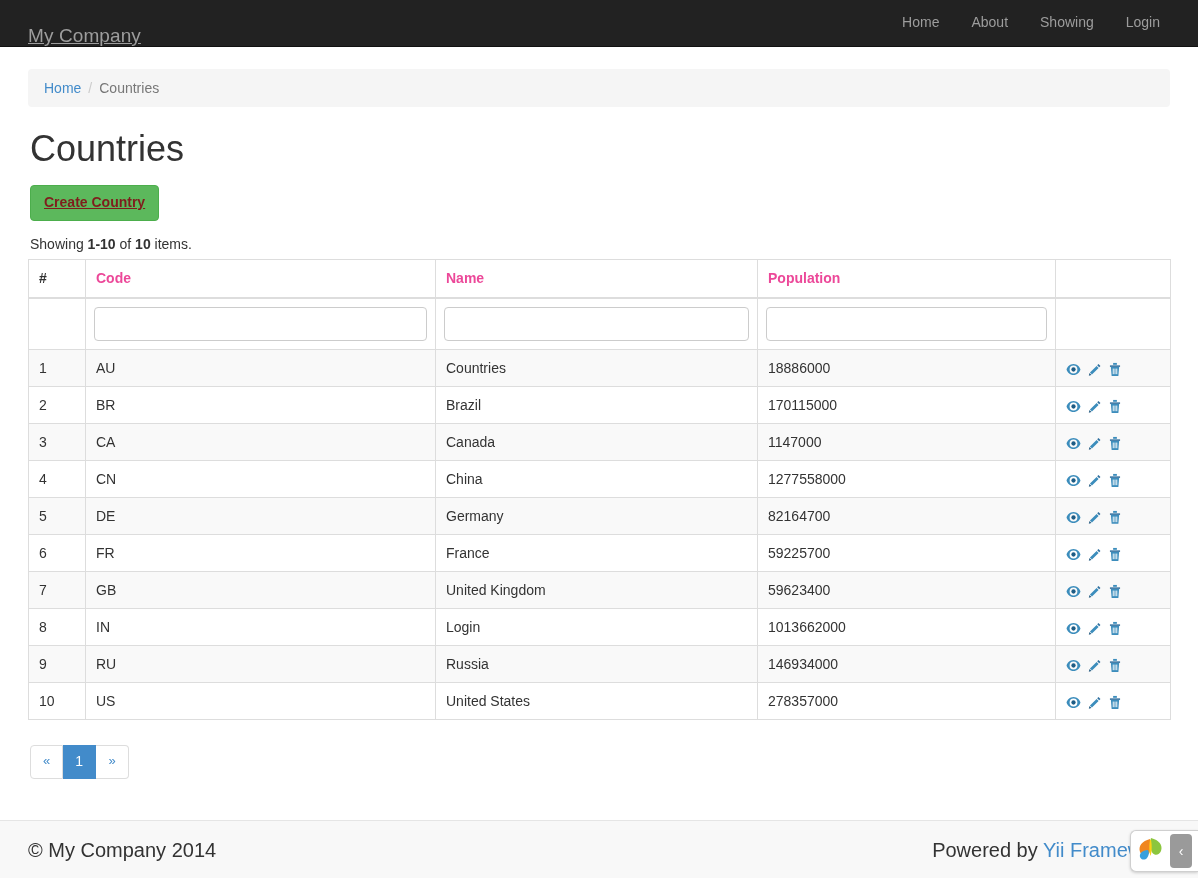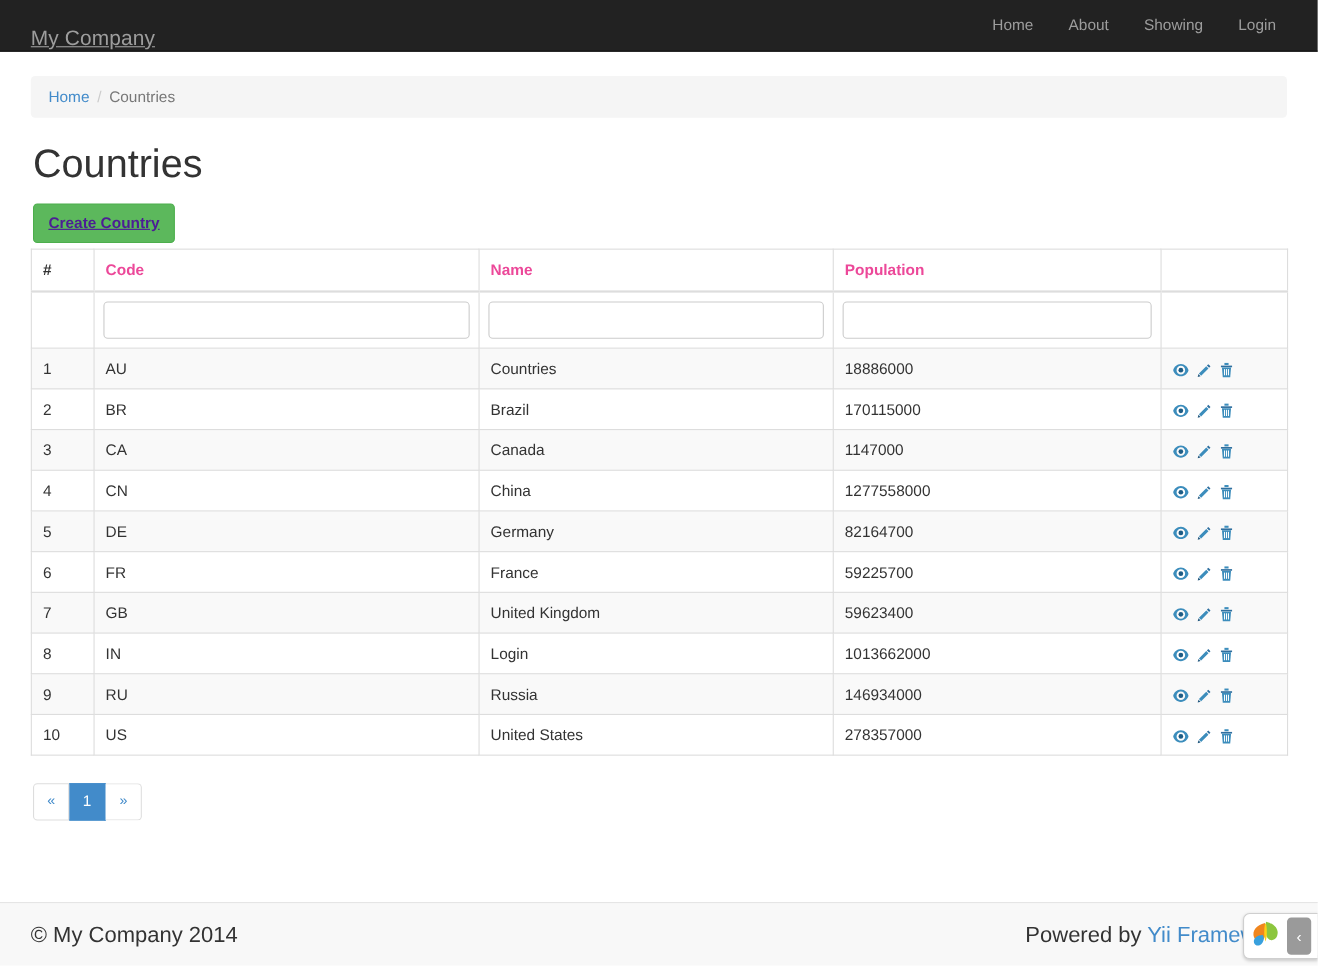--- a/index.html
+++ b/index.html
@@ -65,21 +65,21 @@
     font-weight: normal;
     color: #333333;
     margin: 22px 0 10px 2px;
     line-height: 1.1;
   }
 
   .btn-success {
     display: inline-block;
     background: #5cb85c;
     border: 1px solid #4cae4c;
-    color: #4c1d95;
+    color: #7f1d1d;
     font-size: 14px;
     font-weight: bold;
     padding: 7px 13px 8px 13px;
     border-radius: 4px;
     margin: 6px 0 0 2px;
     cursor: pointer;
     line-height: 1.42;
   }
 
   .summary {
@@ -243,20 +243,21 @@
       <span class="current">Countries</span>
     </div>
 
     
     <h1 class="page-title">Countries</h1>
 
     
     <a class="btn-success" href="#">Create Country</a>
 
     
+    <div class="summary"><span>Showing </span><b>1-10</b><span> of </span><b>10</b><span> items.</span></div>
 
     
     <table class="grid">
       <thead>
         <tr>
           <th class="col-num">#</th>
           <th class="col-code">
             <a href="#">Code</a>
           </th>
           <th class="col-name">

